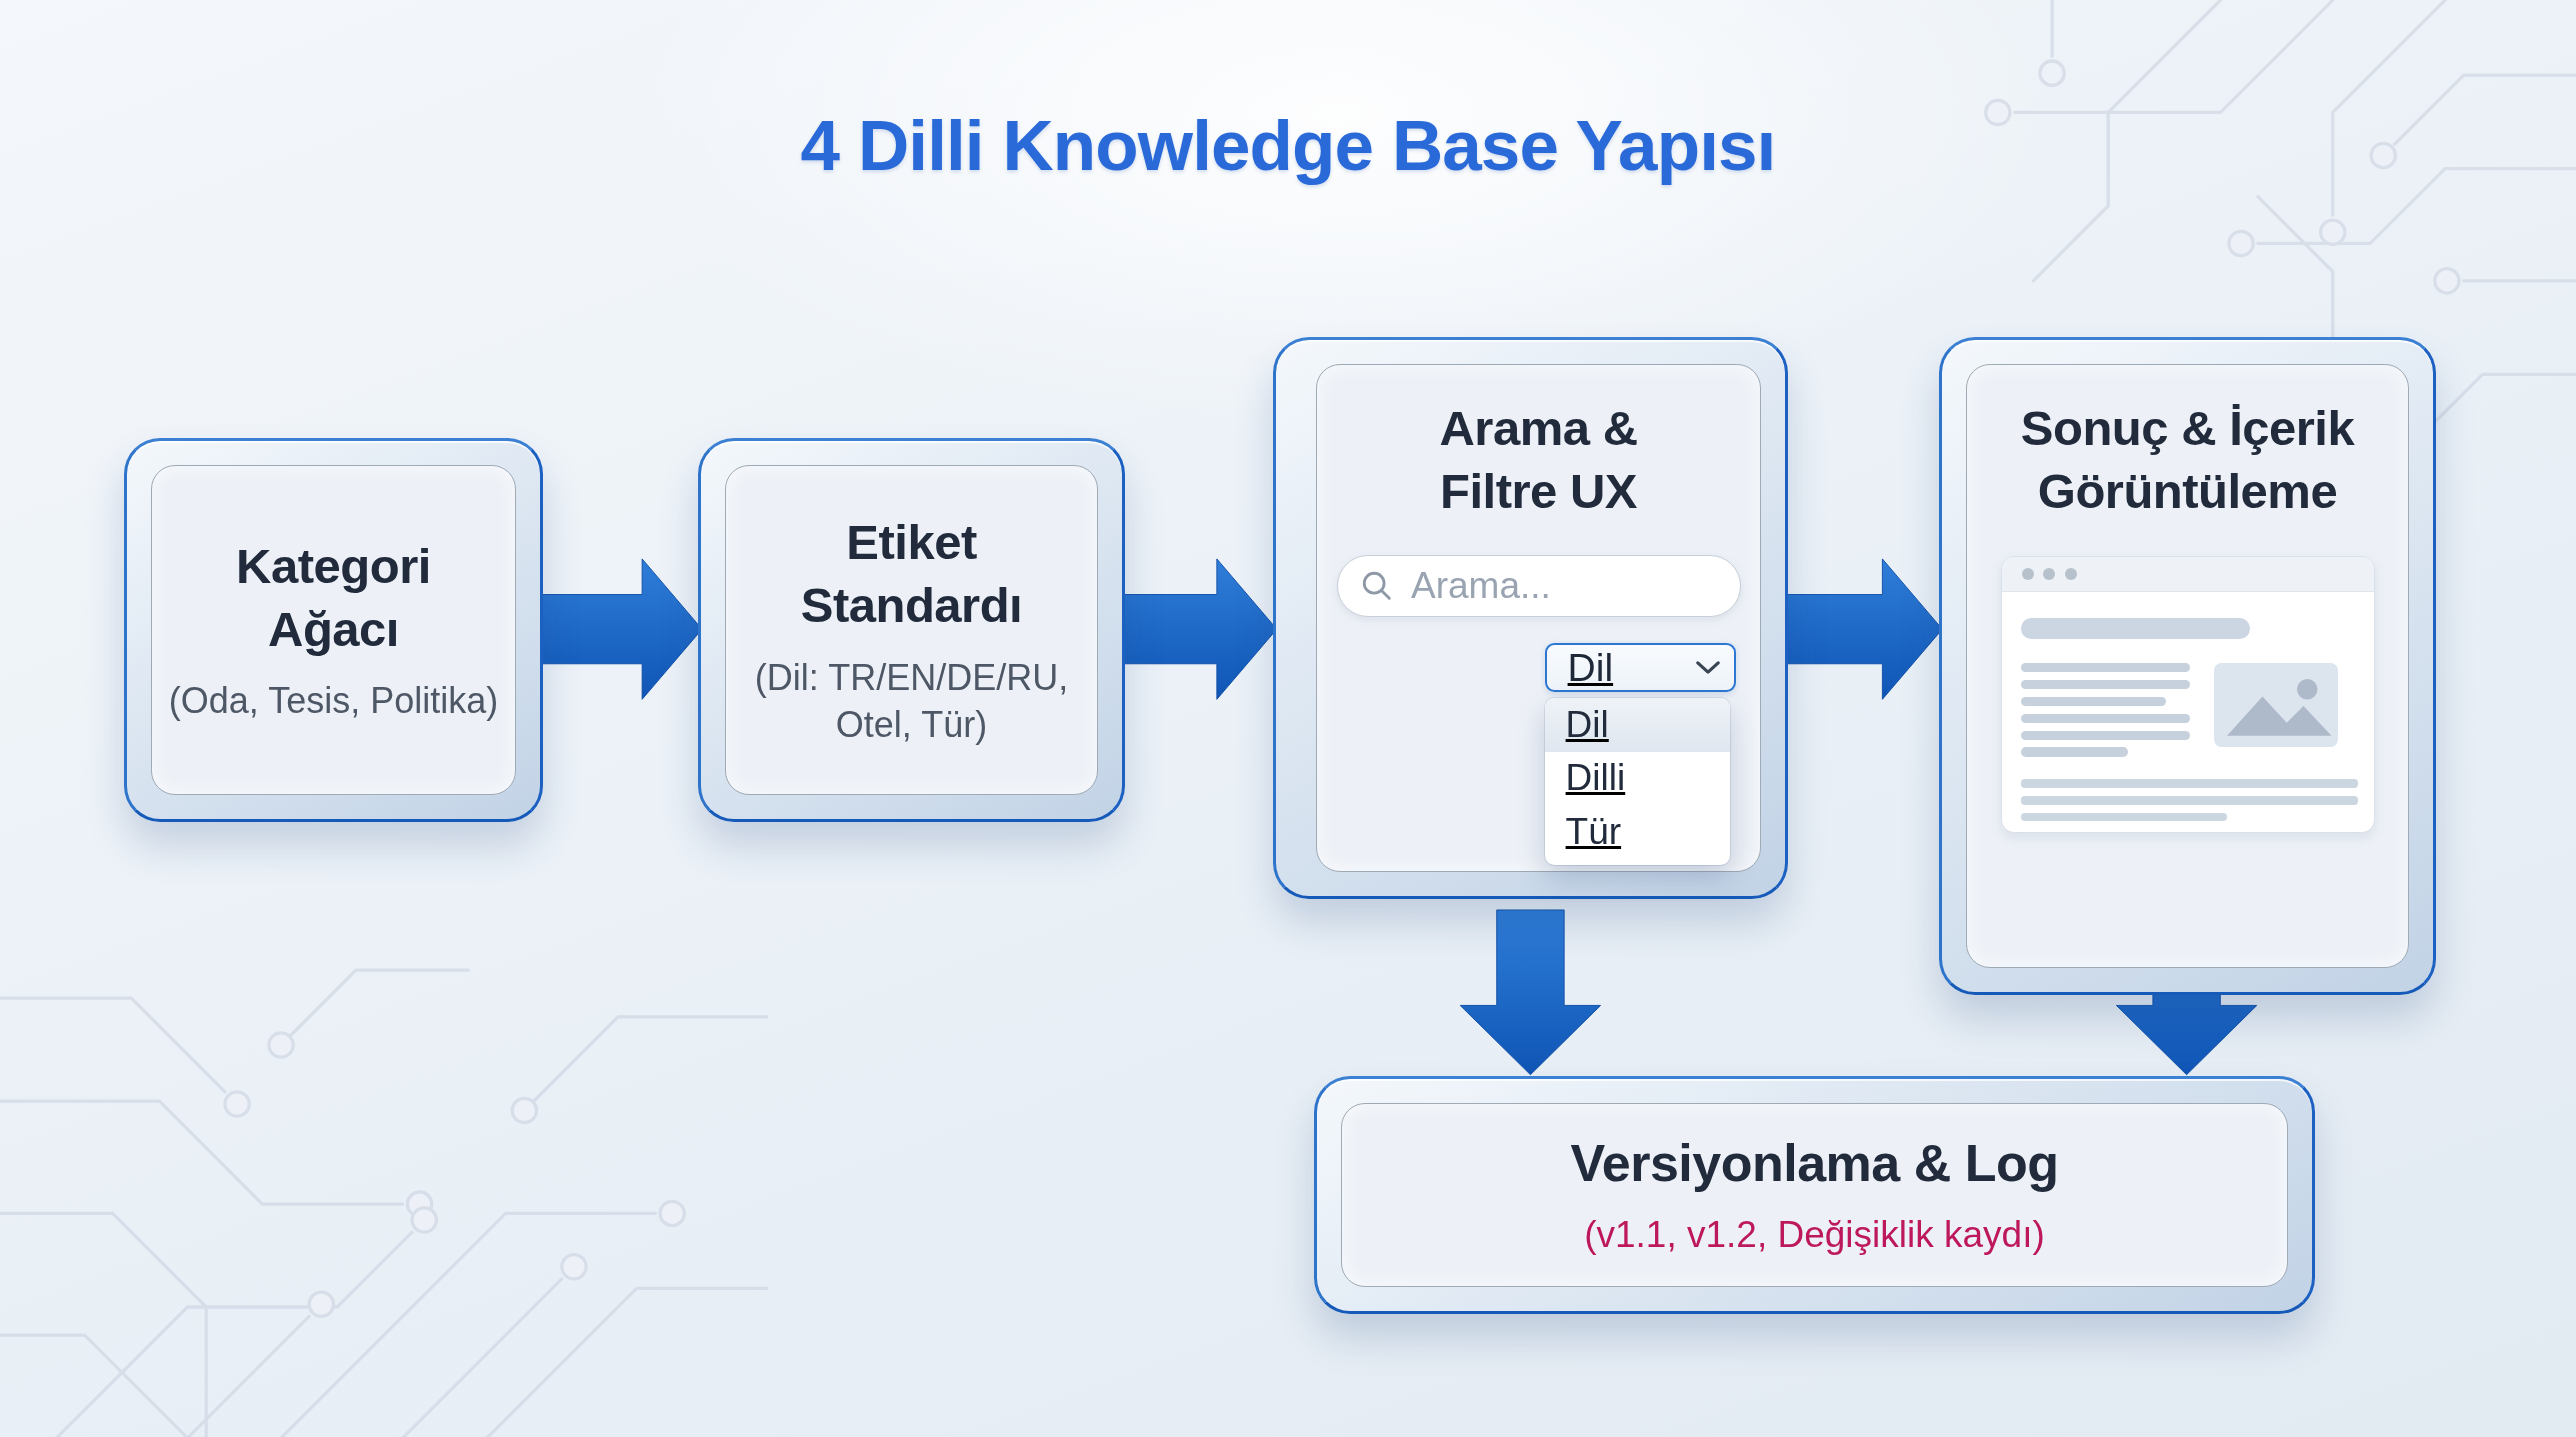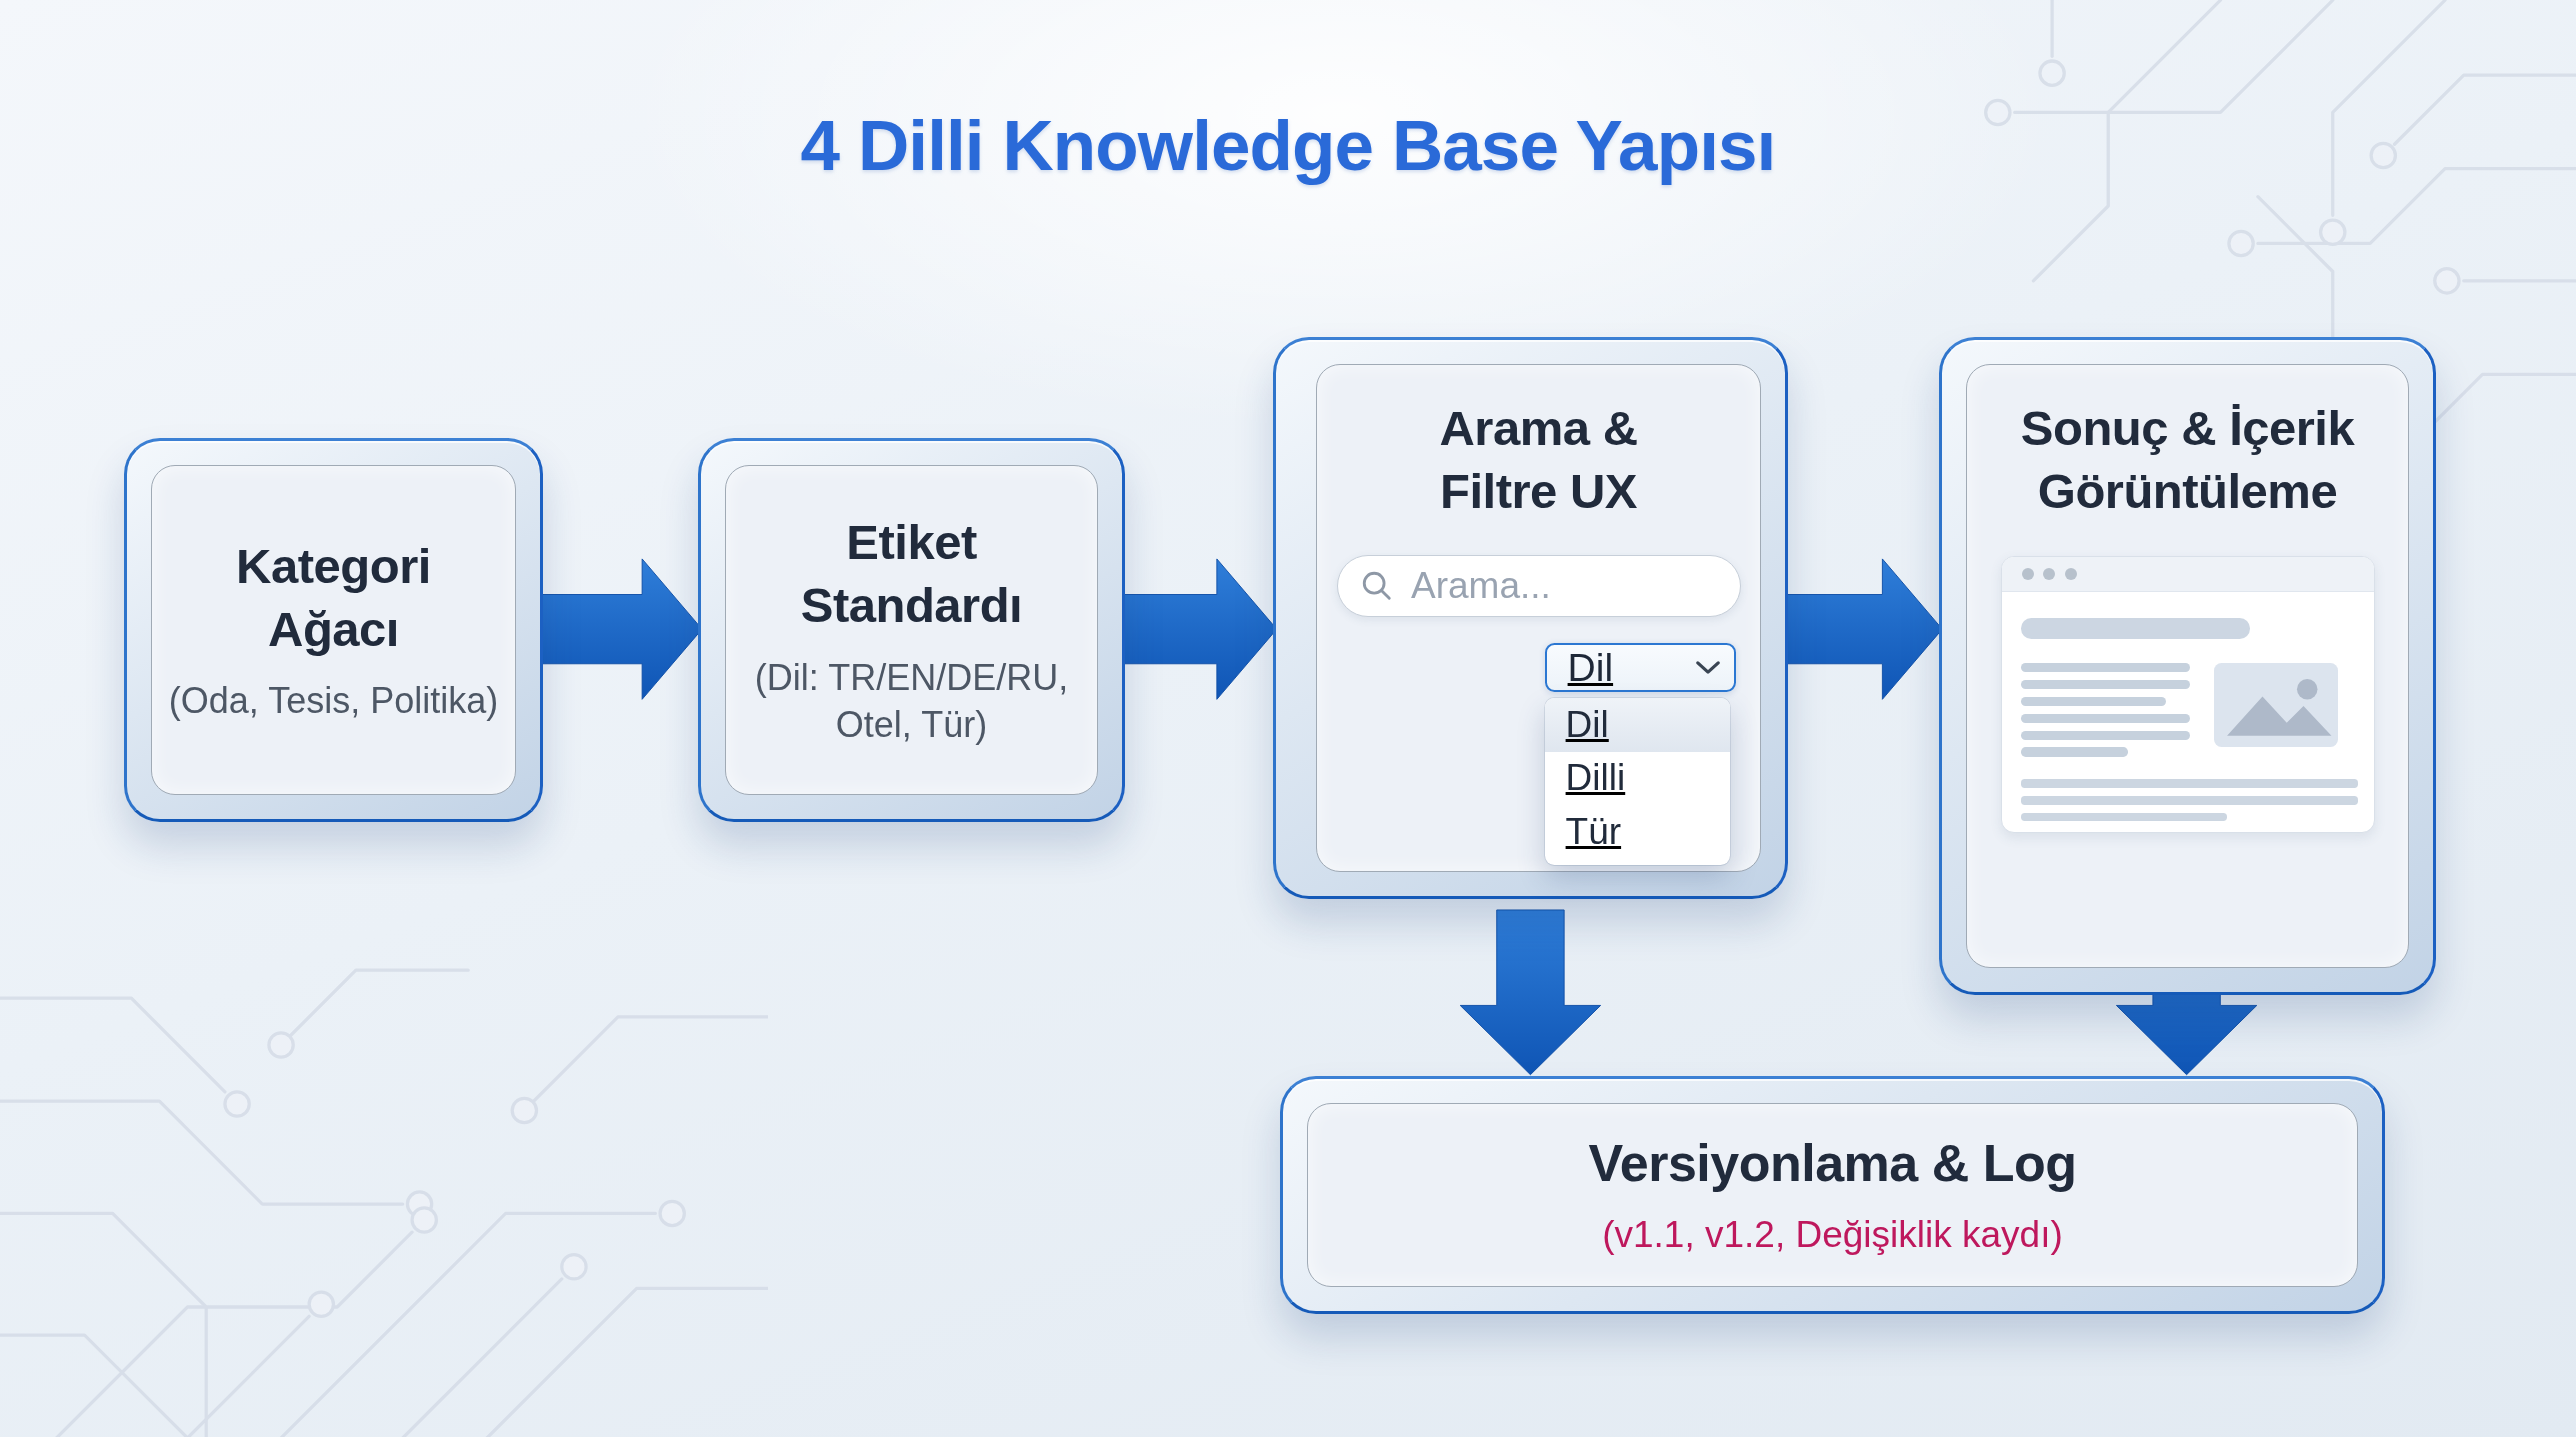--- a/index.html
+++ b/index.html
@@ -44,21 +44,21 @@
   }
   .node-sub{
     font-size:36px;color:#4d5765;margin-top:17px;text-align:center;line-height:1.32;
     padding:0 9.4px;
   }
 
   .card1{left:124px;top:438px;width:419px;height:384px;}
   .card2{left:698px;top:438px;width:427px;height:384px;}
   .card3{left:1273px;top:337px;width:515px;height:562px;padding-left:40px;}
   .card4{left:1939px;top:337px;width:497px;height:658px;}
-  .card5{left:1280px;top:1076px;width:1105px;height:238px;}
+  .card5{left:1314px;top:1076px;width:1001px;height:238px;}
 
   .card3 .node-title,.card4 .node-title{margin-top:32px;}
 
   .search-bar{
     margin-top:33px;width:404px;height:62px;box-sizing:border-box;flex:none;
     background:#ffffff;border:1.9px solid #c7cfd9;border-radius:32px;
     display:flex;align-items:center;box-shadow:0 2.8px 8.4px rgba(60,85,115,.10);
   }
   .search-bar .icon{margin:0 15px 0 22.5px;display:flex;}
   .search-input{

